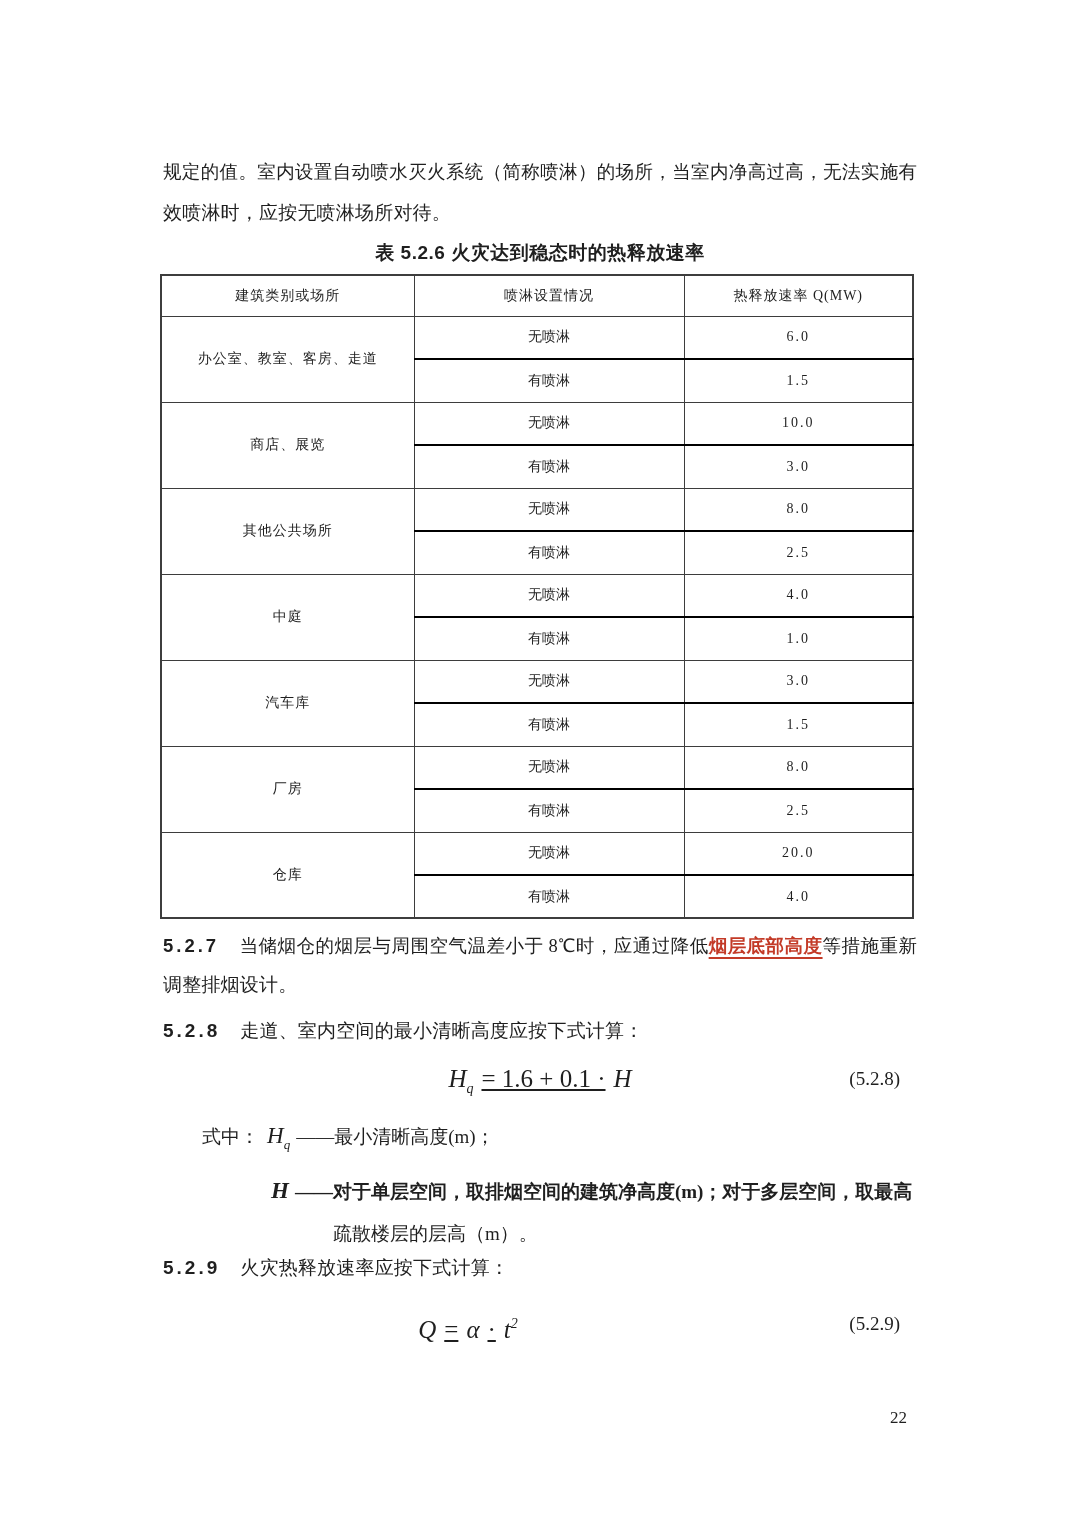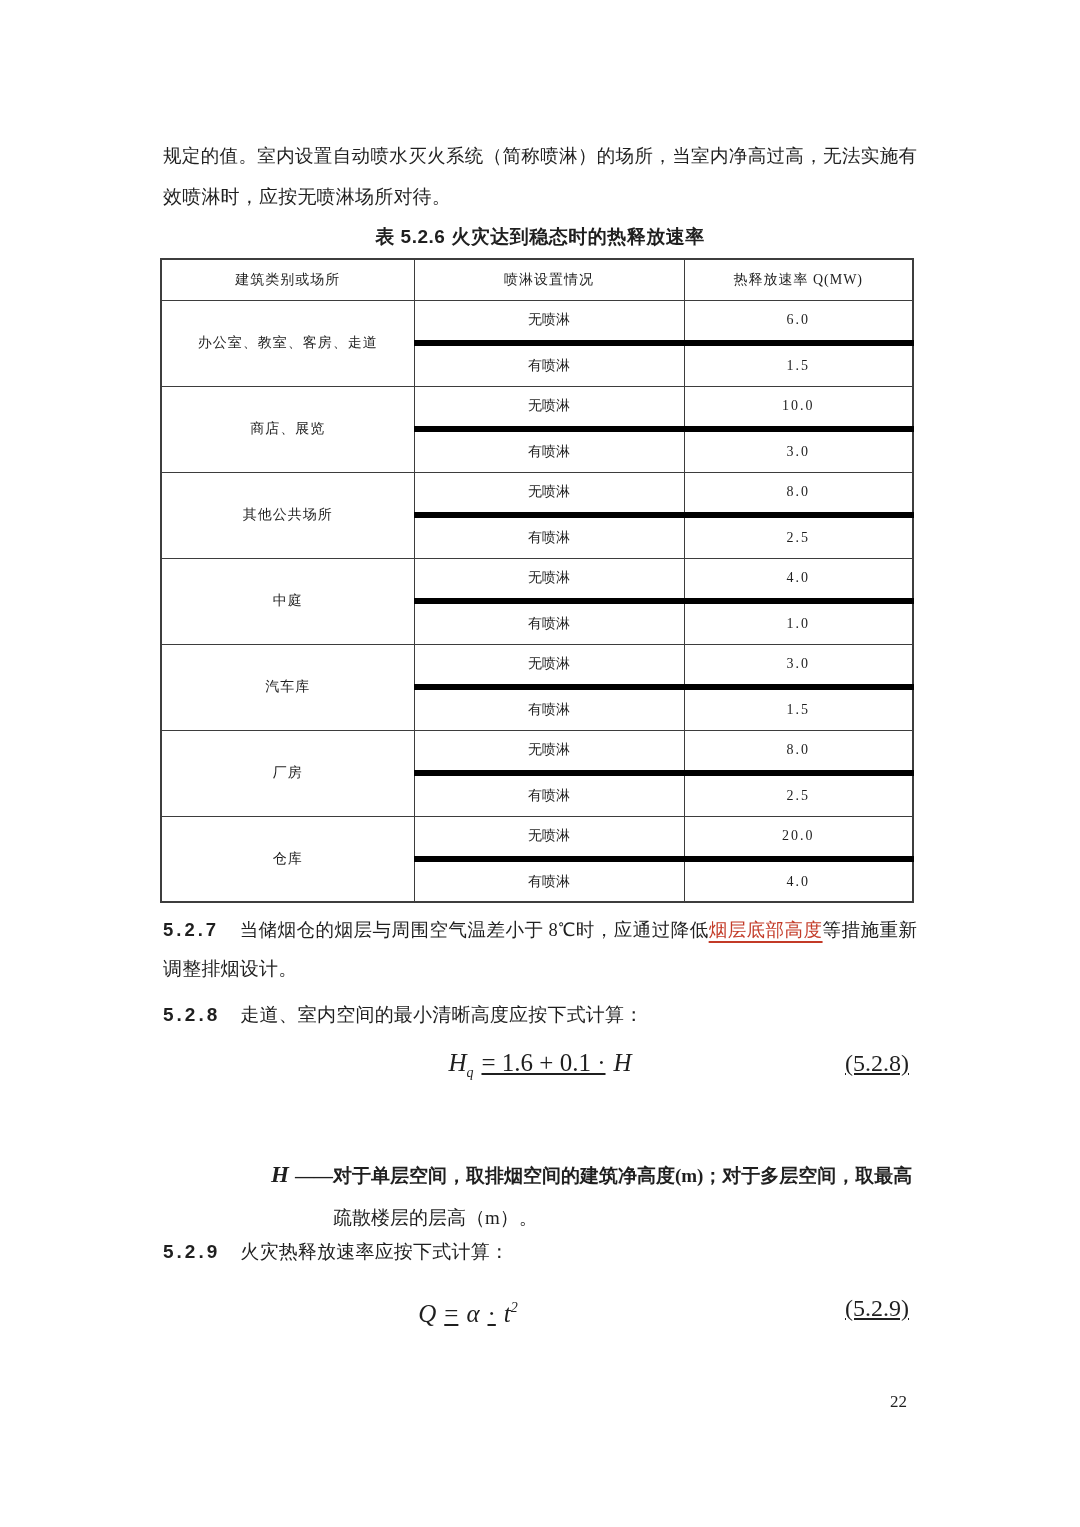--- a/index.html
+++ b/index.html
@@ -6,21 +6,21 @@
   html,body { background:#ffffff; }
   .page {
     position:relative;
     width:1080px; height:1527px;
     margin:0 auto;
     background:#ffffff;
     color:#1f1f1f;
     font-family:"Liberation Serif", serif;
     overflow:hidden;
   }
-  .abs { position:absolute; }
+  .abs { position:absolute;margin-top:16px; }
   .body-text { font-size:19px; line-height:26px; letter-spacing:0.2px; }
   .justify-full { text-align:justify; text-align-last:justify; font-size:18.5px; letter-spacing:0; }
   .sec-num {
     font-family:"Liberation Sans", sans-serif;
     font-weight:bold; letter-spacing:3px;
     margin-right:20px; white-space:nowrap;
   }
   .tbl-title {
     left:0; width:1080px; text-align:center;
     font-family:"Liberation Sans", sans-serif;
@@ -32,34 +32,35 @@
     font-size:14px;
   }
   table.hrr td {
     border:1px solid #3d3d3d;
     text-align:center; vertical-align:middle;
     height:43px; overflow:hidden;
   }
   table.hrr tr.hdr td { height:41px; letter-spacing:1px; }
   table.hrr td.cat { letter-spacing:1px; }
   table.hrr td.val { letter-spacing:2px; }
-  table.hrr tr.g-top td.sub-b { border-bottom:6px solid #000000; }
+  table.hrr tr.g-top td.sub-b { border-bottom:2px solid #000000; }
   .red-hl {
     color:#c33a27;
     text-decoration:underline;
     text-decoration-color:#c33a27;
     text-decoration-thickness:1.5px;
     text-underline-offset:5px;
+    font-weight:bold;
   }
   .formula-line { left:163px; width:754px; text-align:center; font-size:25px; line-height:36px; }
   .fx-var { font-style:italic; font-family:"Liberation Serif", serif; }
   .fx-up  { font-style:normal; margin:0 8px;text-decoration:underline; }
   .fx-sub { font-style:italic; font-size:14px; vertical-align:-6px; }
   .fx-sup { font-style:italic; font-size:14px; vertical-align:10px; }
-  .fx-tag { position:absolute; right:8px; top:0; font-size:24px; font-style:normal; line-height:36px;text-decoration:underline; }
+  .fx-tag { position:absolute; right:17px; top:0; font-size:19px; font-style:normal; line-height:36px; }
   .shift-left { display:inline-block; transform:translateX(-72px); }
   .where-line { font-size:19px; line-height:32px; }
   .where-var { font-style:italic; font-size:23px; margin:0 6px 0 8px; }
   .where-var .fx-sub { font-size:13px; }
   .page-num { font-size:17px; }
 </style>
 </head>
 <body>
 
 <div class="page">
@@ -163,20 +164,23 @@
 
   <div class="abs body-text" style="top:1002px; left:163px; width:754px;">
     <span class="sec-num">5.2.8</span><span>走道、室内空间的最小清晰高度应按下式计算：</span>
   </div>
 
   <div class="abs formula-line" style="top:1045px;">
     <span class="fx-var">H</span><span class="fx-sub">q</span><span class="fx-up">= 1.6 + 0.1 ·</span><span class="fx-var">H</span>
     <span class="fx-tag">(5.2.8)</span>
   </div>
 
+  <div class="abs where-line" style="top:1104px; left:163px; width:754px; padding-left:39px;">
+    <span>式中：</span><span class="where-var"><span>H</span><span class="fx-sub">q</span></span><span>——最小清晰高度(m)；</span>
+  </div>
   <div class="abs where-line" style="top:1159px; left:163px; width:800px; padding-left:100px;font-weight:bold;">
     <span class="where-var">H</span><span>——对于单层空间，取排烟空间的建筑净高度(m)；对于多层空间，取最高</span>
   </div>
   <div class="abs where-line" style="top:1202px; left:163px; width:754px; padding-left:170px;">疏散楼层的层高（m）。</div>
 
   <div class="abs body-text" style="top:1239px; left:163px; width:754px;">
     <span class="sec-num">5.2.9</span><span>火灾热释放速率应按下式计算：</span>
   </div>
 
   <div class="abs formula-line" style="top:1290px;">

